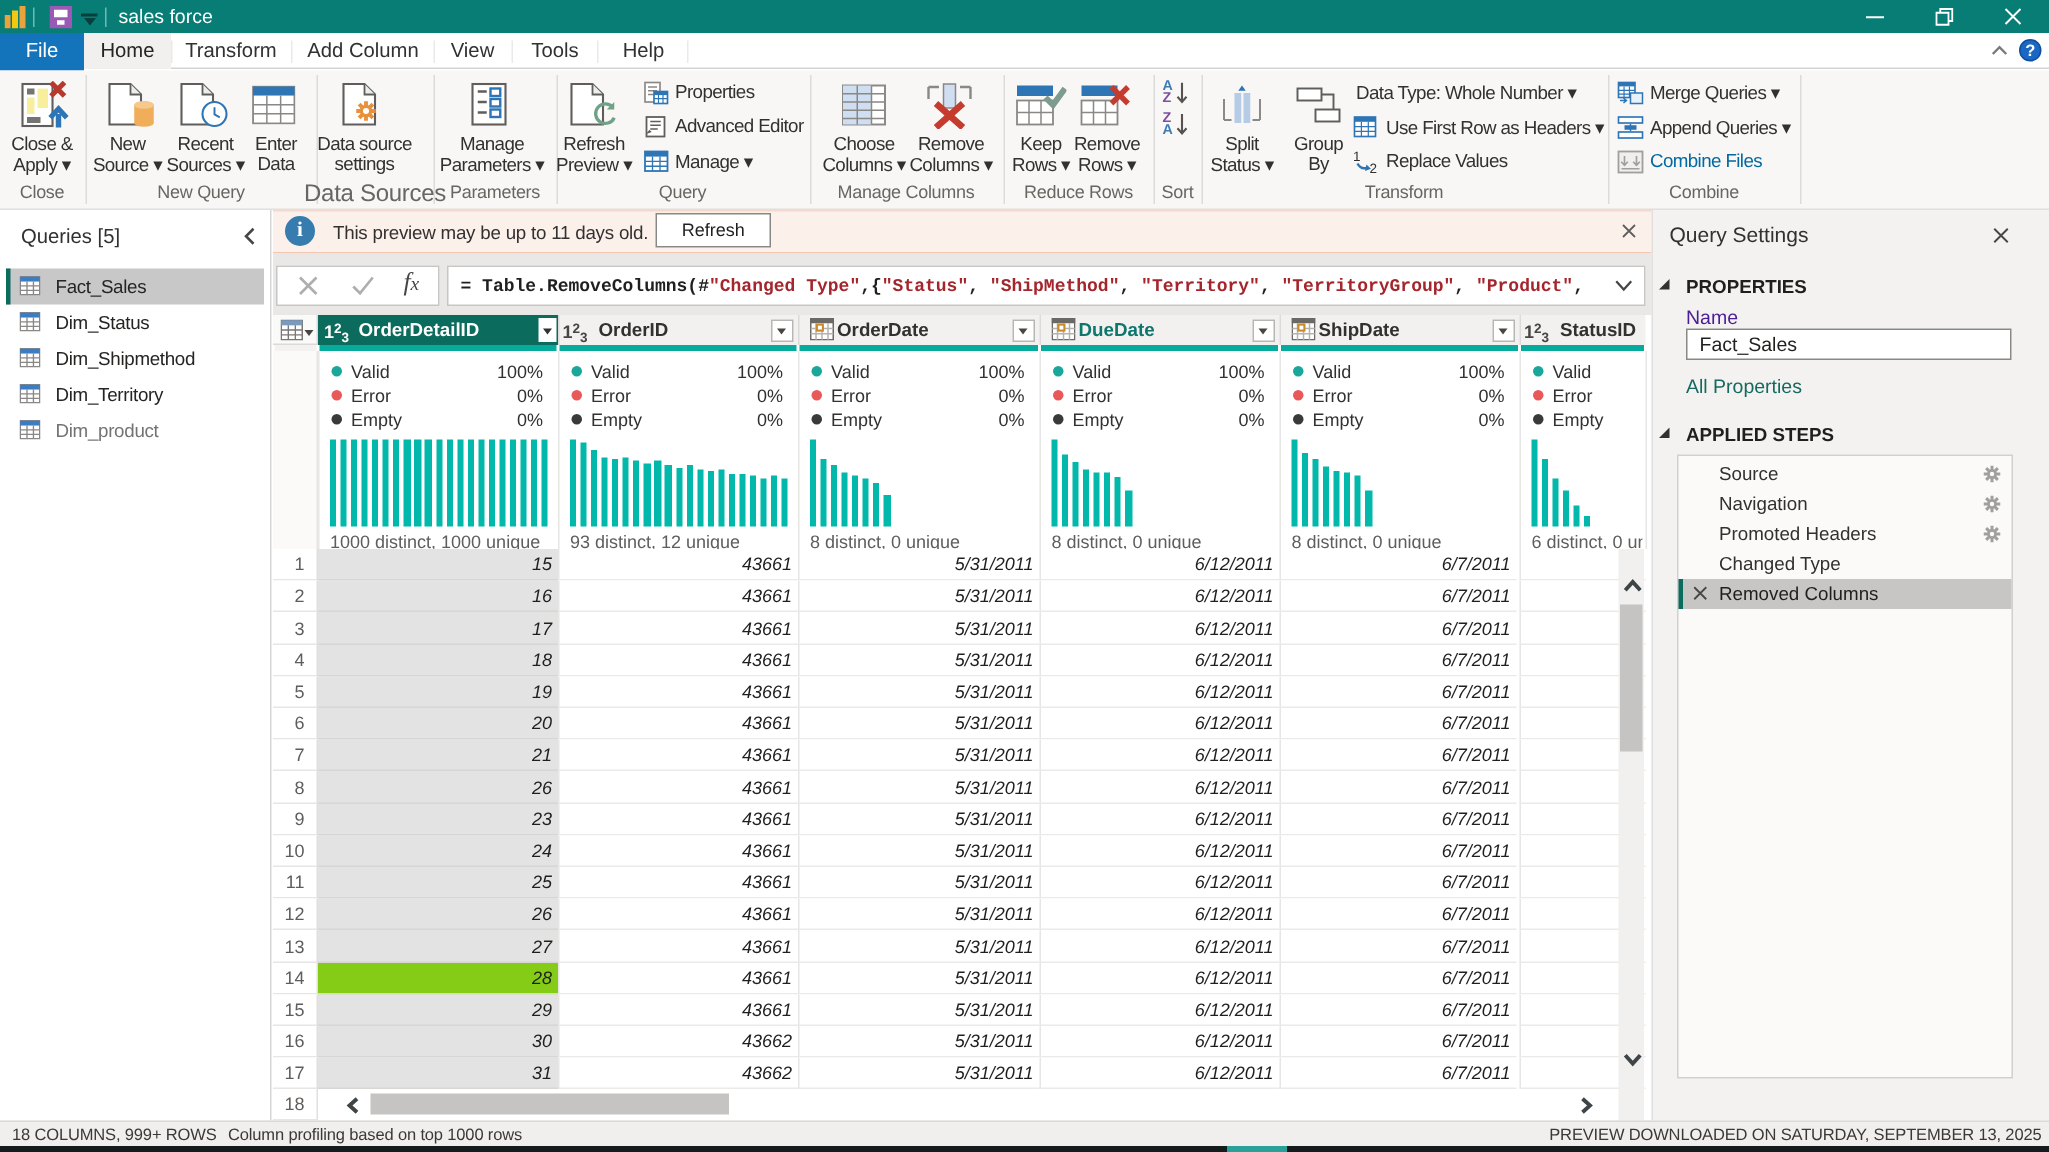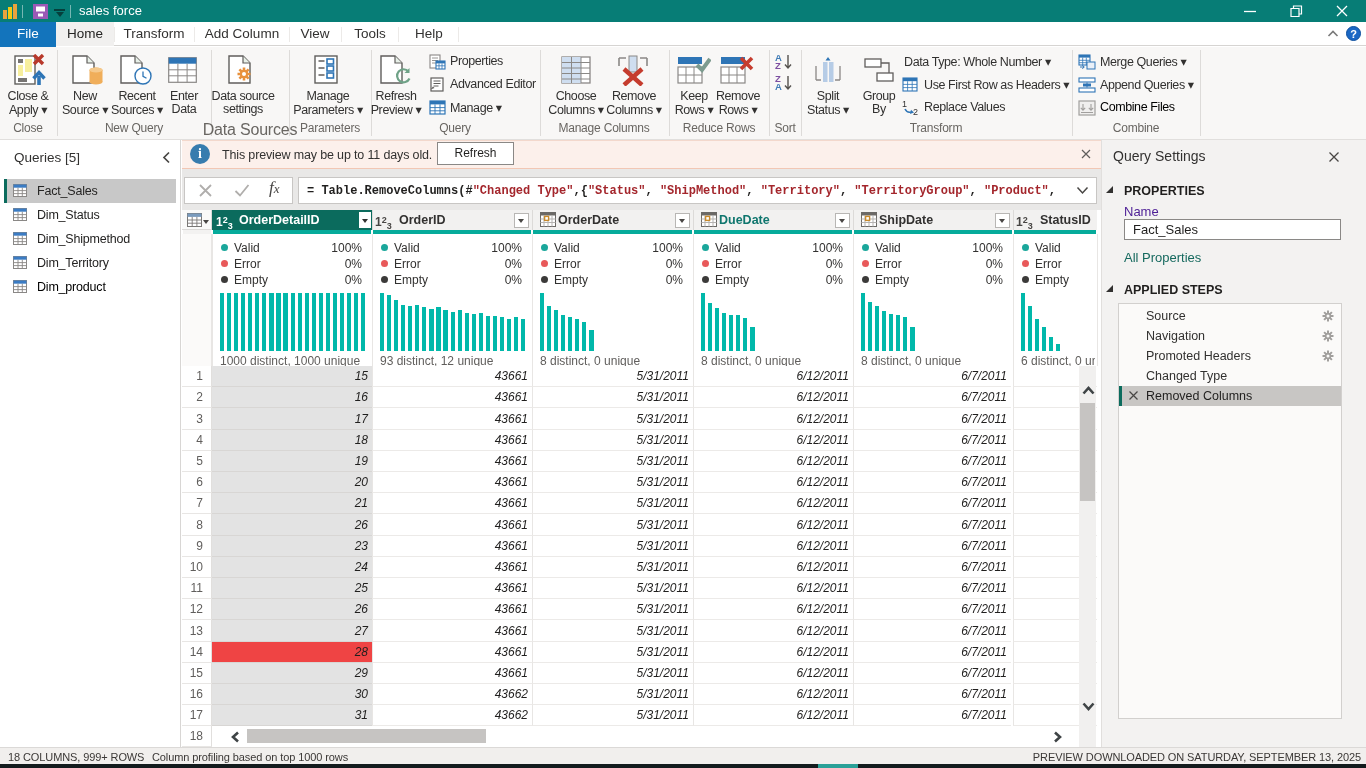--- a/index.html
+++ b/index.html
@@ -254,21 +254,21 @@
  <rect x="1" y="1" width="16" height="4" fill="#fff" stroke="#2E75B6" stroke-width="1.1"></rect>
  <rect x="1" y="11" width="16" height="4" fill="#fff" stroke="#2E75B6" stroke-width="1.1"></rect>
  <rect x="5" y="6.5" width="8" height="3" fill="#2E75B6"></rect>
  <path d="M9 5.5 v5" stroke="#2E75B6" stroke-width="1"></path>
 </svg>
     <div class="abs" style="left:1100px;top:77px;font-size:12.5px;letter-spacing:-0.4px;color:#323130;white-space:nowrap;">Append Queries ▾</div>
 <svg class="abs" style="left:1078px;top:100px;" width="18" height="16" viewBox="0 0 18 16">
  <rect x="1" y="1" width="16" height="14" fill="#f0efee" stroke="#a19f9d" stroke-width="1.2"></rect>
  <path d="M5 4 v6 m-2.2 -2.2 l2.2 2.4 l2.2 -2.4 M13 4 v6 m-2.2 -2.2 l2.2 2.4 l2.2 -2.4 M3 12.5 h12" stroke="#a19f9d" stroke-width="1.1" fill="none"></path>
 </svg>
-    <div class="abs" style="left:1100px;top:100px;font-size:12.5px;letter-spacing:-0.4px;color:#000000;white-space:nowrap;">Combine Files</div>
+    <div class="abs" style="left:1100px;top:100px;font-size:12.5px;letter-spacing:-0.4px;color:#0369a1;white-space:nowrap;">Combine Files</div>
 
 <div class="abs" style="left:0;top:140px;width:181px;height:607px;background:#fff;border-right:1px solid #d8d6d4;"></div>
 <div class="abs" style="left:14px;top:150px;font-size:13.5px;color:#323130;">Queries [5]</div>
 <svg class="abs" style="left:162px;top:151px;" width="9" height="13" viewBox="0 0 9 13">
       <path d="M7 1.5 L2 6.5 L7 11.5" stroke="#484644" stroke-width="1.7" fill="none"></path>
     </svg>
 <div class="abs" style="left:4px;top:179px;width:172px;height:24px;background:#c8c8c8;"></div>
     <div class="abs" style="left:4px;top:179px;width:3px;height:24px;background:#0B6B5D;"></div>
     <svg class="abs" style="left:13px;top:184px;" width="14" height="13" viewBox="0 0 14 13">
       <rect x="0.5" y="0.5" width="13" height="12" fill="#fff" stroke="#8a8886" stroke-width="1"></rect>
@@ -292,21 +292,21 @@
       <rect x="0.5" y="0.5" width="13" height="12" fill="#fff" stroke="#8a8886" stroke-width="1"></rect>
       <rect x="0.5" y="0.5" width="13" height="3.2" fill="#3B7CC4"></rect>
       <path d="M5 3.7 v8.8 M9.3 3.7 v8.8 M0.5 6.6 h13 M0.5 9.6 h13" stroke="#8a8886" stroke-width="0.9"></path>
     </svg>
     <div class="abs" style="left:37px;top:256px;font-size:12.5px;letter-spacing:-0.2px;color:#252423;">Dim_Territory</div>
 <svg class="abs" style="left:13px;top:280px;" width="14" height="13" viewBox="0 0 14 13">
       <rect x="0.5" y="0.5" width="13" height="12" fill="#fff" stroke="#8a8886" stroke-width="1"></rect>
       <rect x="0.5" y="0.5" width="13" height="3.2" fill="#3B7CC4"></rect>
       <path d="M5 3.7 v8.8 M9.3 3.7 v8.8 M0.5 6.6 h13 M0.5 9.6 h13" stroke="#8a8886" stroke-width="0.9"></path>
     </svg>
-    <div class="abs" style="left:37px;top:280px;font-size:12.5px;letter-spacing:-0.2px;color:#000000;">Dim_product</div>
+    <div class="abs" style="left:37px;top:280px;font-size:12.5px;letter-spacing:-0.2px;color:#737373;">Dim_product</div>
 
 <div class="abs" style="left:182px;top:140px;width:919px;height:29px;background:#FCF0EB;border-top:1px solid #f3d8cc;border-bottom:1px solid #f2c7b4;"></div>
 <div class="abs" style="left:190px;top:144px;width:20px;height:20px;border-radius:50%;background:#377CAE;color:#fff;font-size:14px;font-weight:bold;font-family:'Liberation Serif',serif;text-align:center;line-height:19px;">i</div>
 <div class="abs" style="left:222px;top:148px;font-size:12.5px;color:#323130;letter-spacing:-0.15px;">This preview may be up to 11 days old.</div>
 <div class="abs" style="left:437px;top:142px;width:77px;height:23px;background:#fff;border:1px solid #8A8886;font-size:12px;color:#201f1e;text-align:center;line-height:21px;">Refresh</div>
 <svg class="abs" style="left:1080px;top:148px;" width="12" height="12" viewBox="0 0 12 12">
       <path d="M2 2 L10 10 M10 2 L2 10" stroke="#605e5c" stroke-width="1.2"></path>
     </svg>
 
 <div class="abs" style="left:182px;top:169px;width:919px;height:41px;background:#e9e8e7;"></div>
@@ -603,21 +603,21 @@
     <div class="abs" style="left:853px;top:599px;width:158px;height:21px;background:#fff;border-bottom:1px solid #eceae8;border-left:1px solid #e8e6e4;font-size:12px;font-style:italic;color:#201f1e;text-align:right;padding-right:4px;line-height:21px;">6/7/2011</div>
     <div class="abs" style="left:1013px;top:599px;width:84px;height:21px;background:#fff;border-bottom:1px solid #eceae8;border-left:1px solid #e8e6e4;font-size:12px;font-style:italic;color:#201f1e;text-align:right;padding-right:4px;line-height:21px;"></div>
 <div class="abs" style="left:182px;top:620px;width:30px;height:22px;background:#fff;border-right:1px solid #e1dfdd;border-bottom:1px solid #e8e6e4;font-size:12px;color:#605e5c;text-align:right;padding-right:8px;line-height:22px;">13</div>
     <div class="abs" style="left:212px;top:620px;width:160px;height:22px;background:#e3e3e3;border-bottom:1px solid #d8d6d4;font-size:12px;font-style:italic;color:#201f1e;text-align:right;padding-right:4px;line-height:22px;">27</div>
     <div class="abs" style="left:372px;top:620px;width:160px;height:22px;background:#fff;border-bottom:1px solid #eceae8;border-left:1px solid #e8e6e4;font-size:12px;font-style:italic;color:#201f1e;text-align:right;padding-right:4px;line-height:22px;">43661</div>
     <div class="abs" style="left:532px;top:620px;width:161px;height:22px;background:#fff;border-bottom:1px solid #eceae8;border-left:1px solid #e8e6e4;font-size:12px;font-style:italic;color:#201f1e;text-align:right;padding-right:4px;line-height:22px;">5/31/2011</div>
     <div class="abs" style="left:693px;top:620px;width:160px;height:22px;background:#fff;border-bottom:1px solid #eceae8;border-left:1px solid #e8e6e4;font-size:12px;font-style:italic;color:#201f1e;text-align:right;padding-right:4px;line-height:22px;">6/12/2011</div>
     <div class="abs" style="left:853px;top:620px;width:158px;height:22px;background:#fff;border-bottom:1px solid #eceae8;border-left:1px solid #e8e6e4;font-size:12px;font-style:italic;color:#201f1e;text-align:right;padding-right:4px;line-height:22px;">6/7/2011</div>
     <div class="abs" style="left:1013px;top:620px;width:84px;height:22px;background:#fff;border-bottom:1px solid #eceae8;border-left:1px solid #e8e6e4;font-size:12px;font-style:italic;color:#201f1e;text-align:right;padding-right:4px;line-height:22px;"></div>
 <div class="abs" style="left:182px;top:642px;width:30px;height:21px;background:#fff;border-right:1px solid #e1dfdd;border-bottom:1px solid #e8e6e4;font-size:12px;color:#605e5c;text-align:right;padding-right:8px;line-height:21px;">14</div>
-    <div class="abs" style="left:212px;top:642px;width:160px;height:21px;background:#ef4444;border-bottom:1px solid #d8d6d4;font-size:12px;font-style:italic;color:#201f1e;text-align:right;padding-right:4px;line-height:21px;">28</div>
+    <div class="abs" style="left:212px;top:642px;width:160px;height:21px;background:#84cc16;border-bottom:1px solid #d8d6d4;font-size:12px;font-style:italic;color:#201f1e;text-align:right;padding-right:4px;line-height:21px;">28</div>
     <div class="abs" style="left:372px;top:642px;width:160px;height:21px;background:#fff;border-bottom:1px solid #eceae8;border-left:1px solid #e8e6e4;font-size:12px;font-style:italic;color:#201f1e;text-align:right;padding-right:4px;line-height:21px;">43661</div>
     <div class="abs" style="left:532px;top:642px;width:161px;height:21px;background:#fff;border-bottom:1px solid #eceae8;border-left:1px solid #e8e6e4;font-size:12px;font-style:italic;color:#201f1e;text-align:right;padding-right:4px;line-height:21px;">5/31/2011</div>
     <div class="abs" style="left:693px;top:642px;width:160px;height:21px;background:#fff;border-bottom:1px solid #eceae8;border-left:1px solid #e8e6e4;font-size:12px;font-style:italic;color:#201f1e;text-align:right;padding-right:4px;line-height:21px;">6/12/2011</div>
     <div class="abs" style="left:853px;top:642px;width:158px;height:21px;background:#fff;border-bottom:1px solid #eceae8;border-left:1px solid #e8e6e4;font-size:12px;font-style:italic;color:#201f1e;text-align:right;padding-right:4px;line-height:21px;">6/7/2011</div>
     <div class="abs" style="left:1013px;top:642px;width:84px;height:21px;background:#fff;border-bottom:1px solid #eceae8;border-left:1px solid #e8e6e4;font-size:12px;font-style:italic;color:#201f1e;text-align:right;padding-right:4px;line-height:21px;"></div>
 <div class="abs" style="left:182px;top:663px;width:30px;height:21px;background:#fff;border-right:1px solid #e1dfdd;border-bottom:1px solid #e8e6e4;font-size:12px;color:#605e5c;text-align:right;padding-right:8px;line-height:21px;">15</div>
     <div class="abs" style="left:212px;top:663px;width:160px;height:21px;background:#e3e3e3;border-bottom:1px solid #d8d6d4;font-size:12px;font-style:italic;color:#201f1e;text-align:right;padding-right:4px;line-height:21px;">29</div>
     <div class="abs" style="left:372px;top:663px;width:160px;height:21px;background:#fff;border-bottom:1px solid #eceae8;border-left:1px solid #e8e6e4;font-size:12px;font-style:italic;color:#201f1e;text-align:right;padding-right:4px;line-height:21px;">43661</div>
     <div class="abs" style="left:532px;top:663px;width:161px;height:21px;background:#fff;border-bottom:1px solid #eceae8;border-left:1px solid #e8e6e4;font-size:12px;font-style:italic;color:#201f1e;text-align:right;padding-right:4px;line-height:21px;">5/31/2011</div>
     <div class="abs" style="left:693px;top:663px;width:160px;height:21px;background:#fff;border-bottom:1px solid #eceae8;border-left:1px solid #e8e6e4;font-size:12px;font-style:italic;color:#201f1e;text-align:right;padding-right:4px;line-height:21px;">6/12/2011</div>

